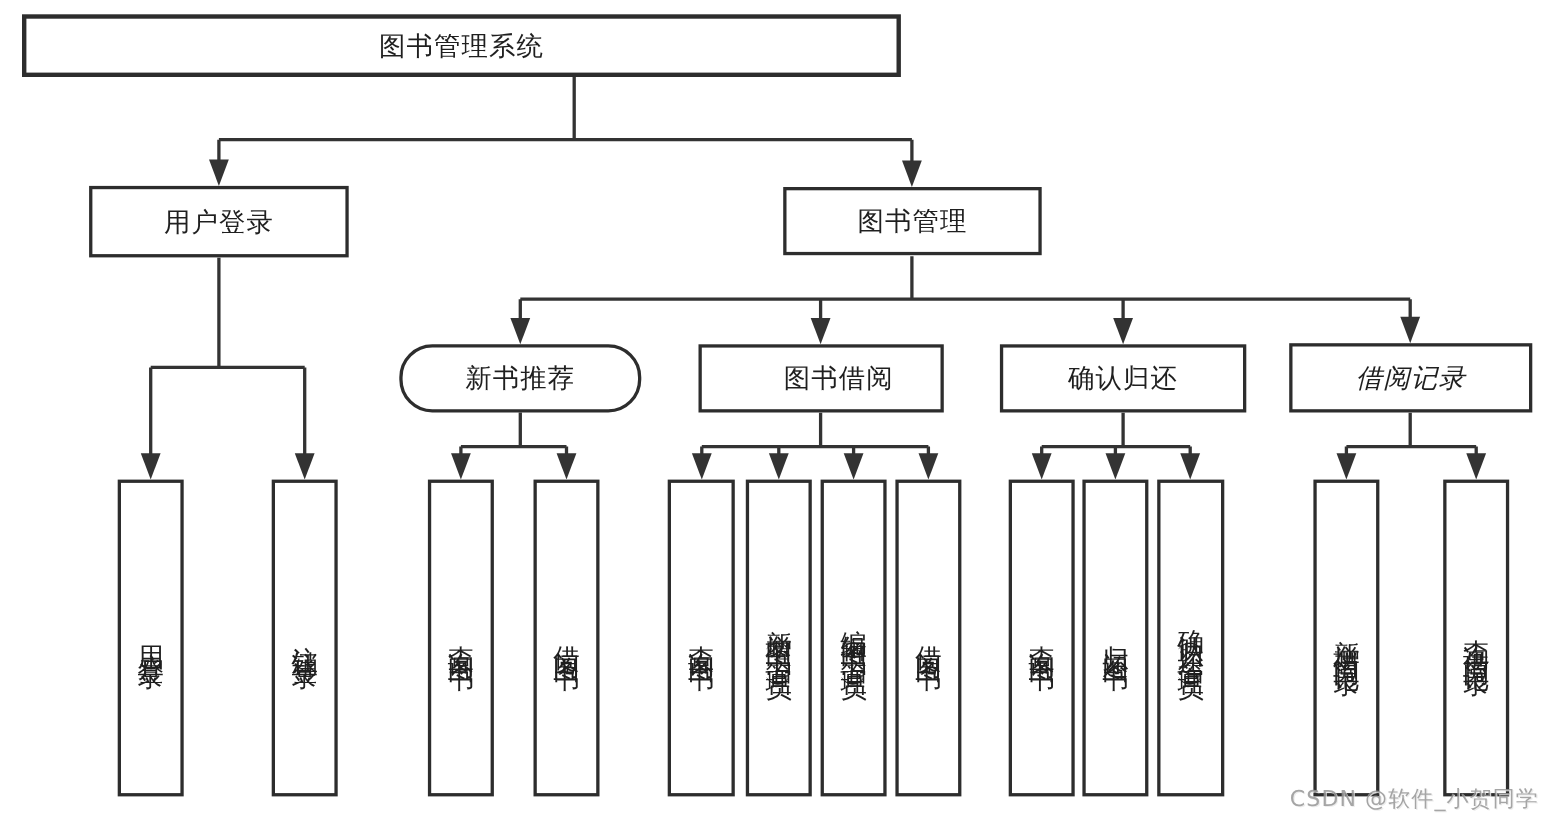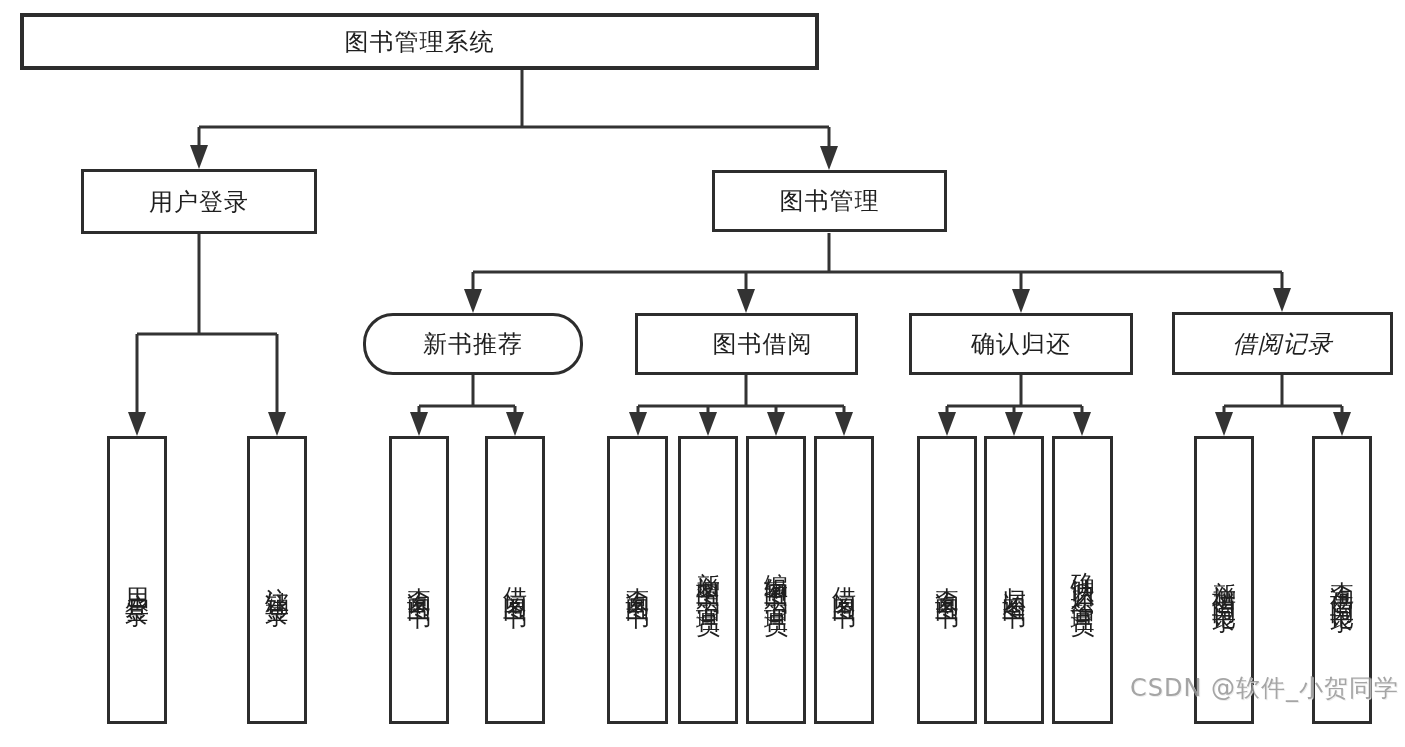--- a/index.html
+++ b/index.html
@@ -14,22 +14,22 @@
     color:#1f1f1f;
   }
   .hbox{font-size:24px;letter-spacing:1px;white-space:nowrap;}
   .root{border-width:4px;}
   .vbox{
     writing-mode:vertical-rl;text-orientation:mixed;
     font-size:24px;letter-spacing:6px;line-height:1;
   }
   #connectors{position:absolute;left:0;top:0;pointer-events:none;}
   .watermark{
-    position:absolute;top:672px;right:6px;
-    font-size:24px;color:#969696;opacity:0.85;letter-spacing:1px;
+    position:absolute;top:713px;right:6px;
+    font-size:20px;color:#969696;opacity:0.85;letter-spacing:1px;
     text-shadow:1px 1px 0 #eaeaea;white-space:nowrap;z-index:5;margin-left:36px;
   }
 </style>
 </head>
 <body>
 
 <svg id="connectors" width="1405" height="747" viewBox="0 0 1405 747">
   <path fill="none" stroke="#333333" stroke-width="3" d="M522 70 V127 M199 127 H829 M199 127 V150 M829 127 V151
        M199 234 V334 M137 334 H277 M137 334 V418 M277 334 V418
        M829 233 V272 M473 272 H1282 M473 272 V295 M746 272 V295 M1021 272 V295 M1282 272 V294

